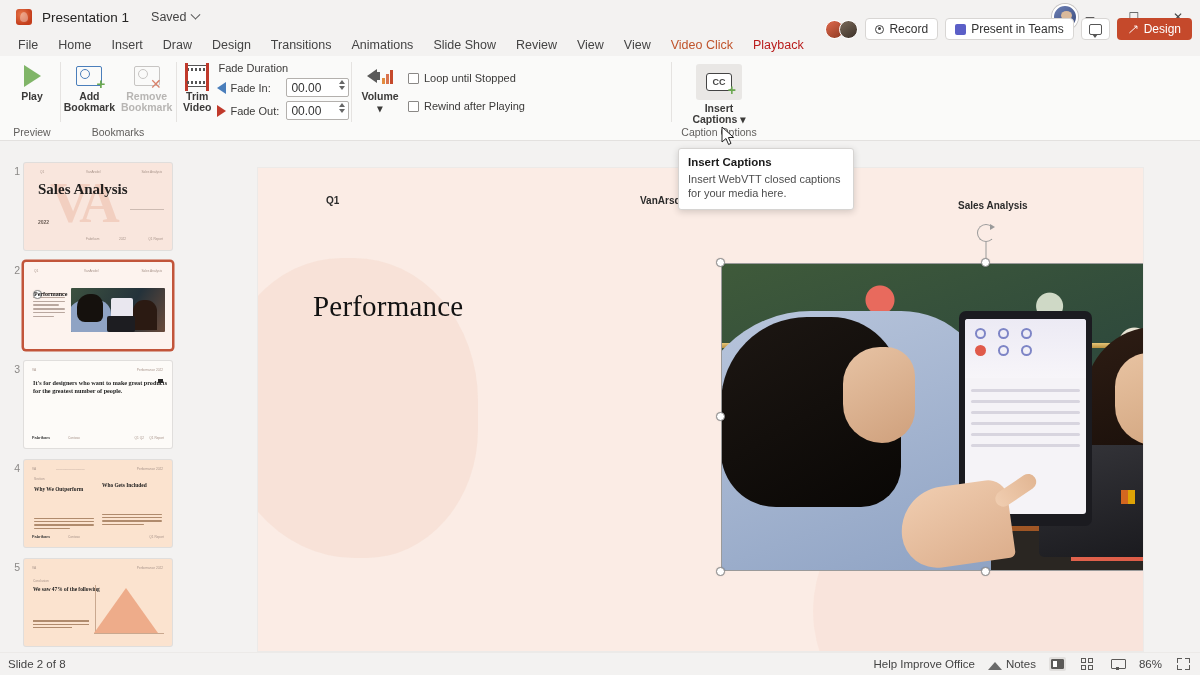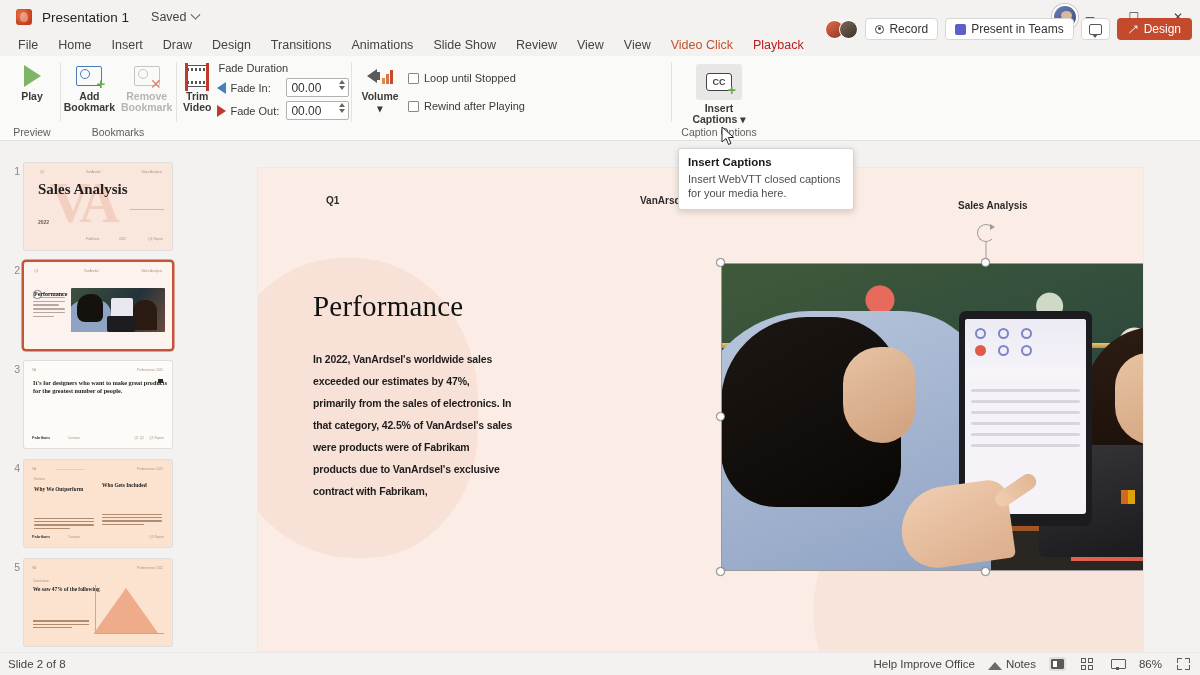--- a/index.html
+++ b/index.html
@@ -648,21 +648,20 @@
   <div class="canvas">
     <div class="slide">
       <div class="blob1"></div>
       <div class="blob2"></div>
 
       <div class="hdr-q1">Q1</div>
       <div class="hdr-mid">VanArsdel</div>
       <div class="hdr-right">Sales Analysis</div>
 
       <h1>Performance</h1>
-      <div class="para">In 2022, VanArdsel's worldwide sales exceeded our estimates by 47%, primarily from the sales of electronics. In that category, 42.5% of VanArdsel's sales were products were of Fabrikam products due to VanArdsel's exclusive contract with Fabrikam,</div>
 
       <div class="vidframe">
         <div class="vidimg">
           <div class="wallpaper"></div>
           <div class="goldrail"></div>
           <div class="goldpost" style="left:64%;"></div>
 
           <div class="desk"></div>
           <div class="deskdark"></div>
 

